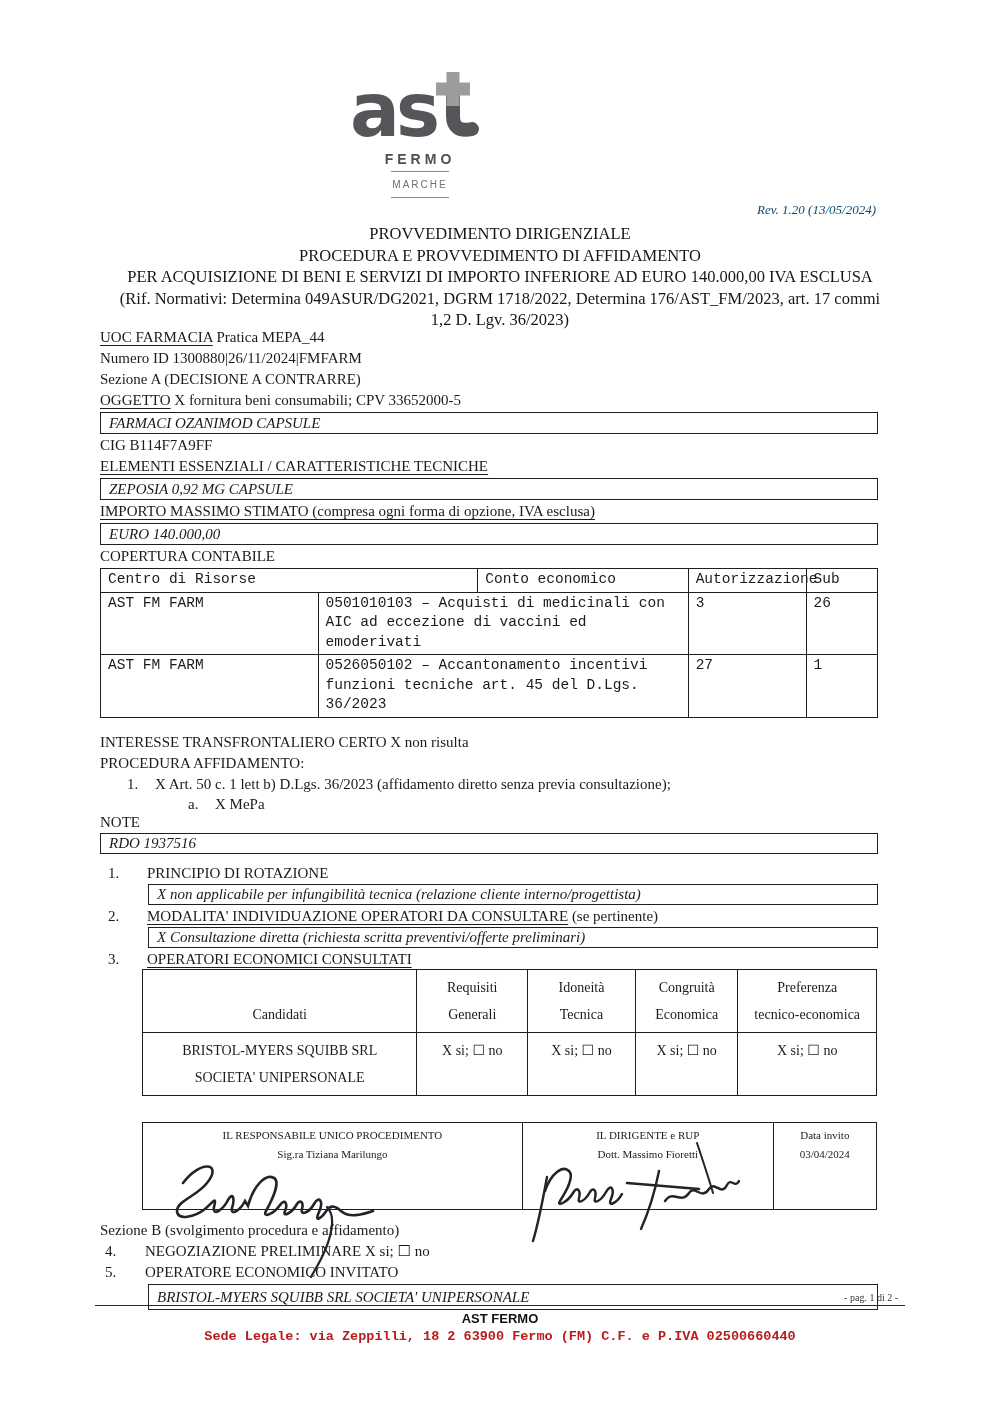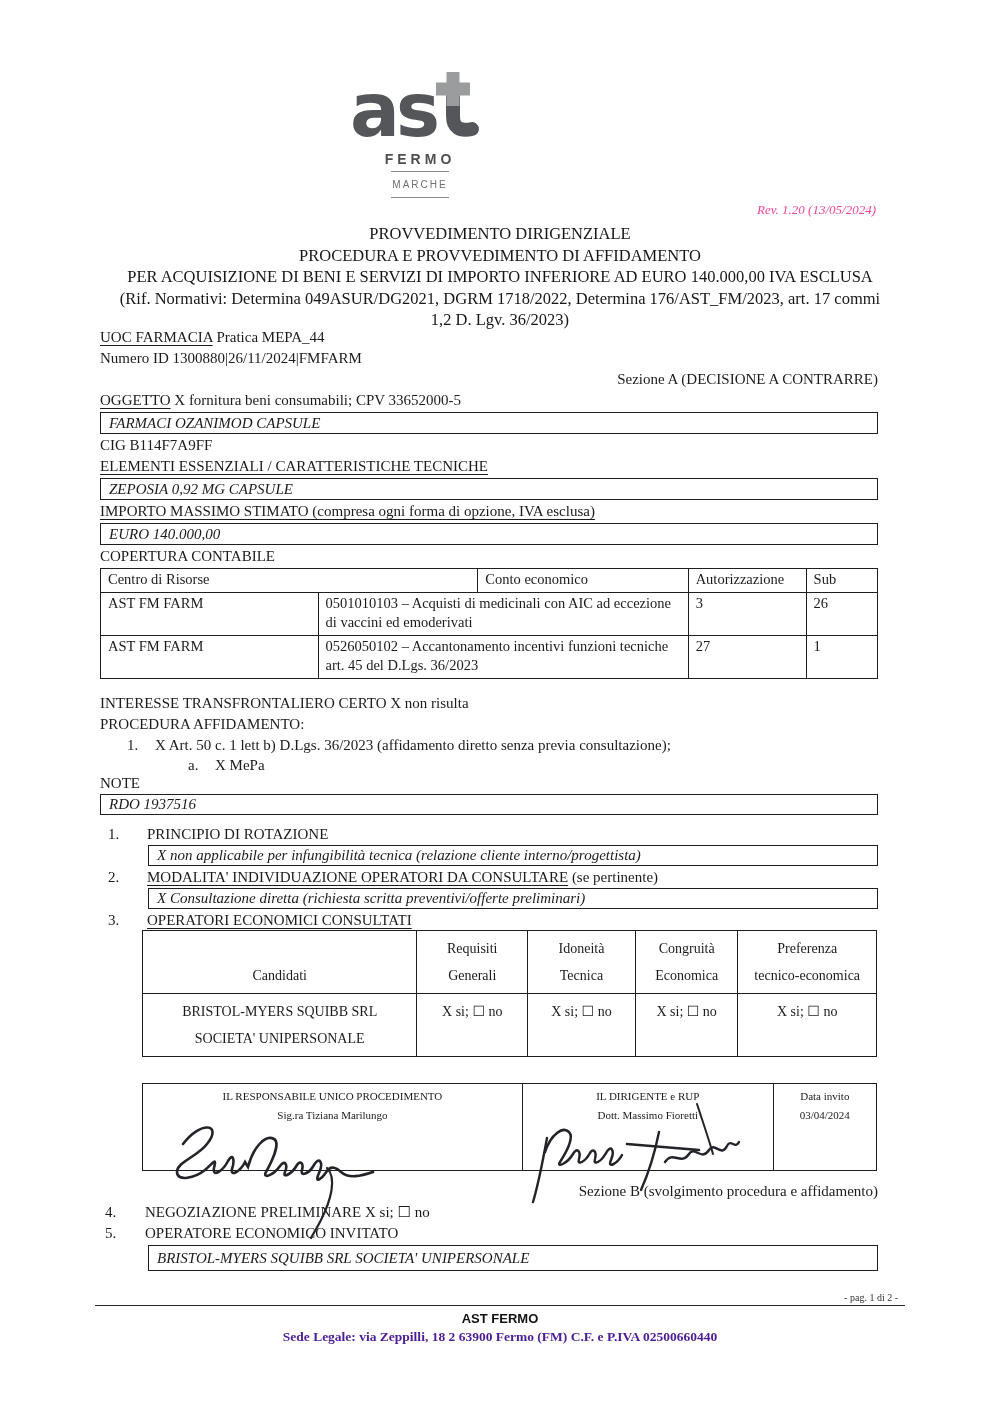--- a/index.html
+++ b/index.html
@@ -11,35 +11,35 @@
   .abs{position:absolute;}
   
   .logo-wrap{top:70px;left:0;width:840px;text-align:center;}
   .logo-inner{display:inline-block;text-align:center;}
   .logo-city{font-family:"Liberation Sans","DejaVu Sans",sans-serif;font-weight:bold;
     font-size:14px;letter-spacing:4px;color:#4e4f52;margin-top:1px;}
   .logo-region{display:flex;align-items:center;justify-content:center;gap:7px;margin-top:4px;
     font-family:"Liberation Sans","DejaVu Sans",sans-serif;font-size:10px;letter-spacing:2px;color:#6f7072;flex-direction:column;}
   .logo-dash{width:58px;border-top:1.3px solid #8a8b8d;height:0;}
   
-  .rev{top:202px;right:124px;font-style:italic;font-size:13px;color:#ec4899;}
+  .rev{top:202px;right:124px;font-style:italic;font-size:13px;color:#0c4a6e;}
   .title-block{top:223px;left:95px;width:810px;text-align:center;font-size:16.5px;line-height:21.5px;color:#161616;}
   
   .main{top:327px;left:100px;width:778px;font-size:15px;line-height:21px;}
   .line{white-space:nowrap;}
   .u{text-decoration:underline;text-underline-offset:3px;}
-  .center{text-align:right;}
+  .center{text-align:left;}
   .box{border:1.5px solid #1f1f1f;padding:0 8px;line-height:20px;margin:1px 0 1px 0;font-style:italic;}
   .box.sm{line-height:19px;}
   .indent1{padding-left:27px;}
   .indent2{padding-left:88px;}
   .num{display:inline-block;width:28px;}
   .num2{display:inline-block;width:27px;}
   
-  .ct{border:1.6px solid #1e1e1e;margin:1px 0 0 0;font-size:14.5px;}
+  .ct{border:1.6px solid #1e1e1e;margin:1px 0 0 0;font-size:14.5px;font-family:Liberation Mono, monospace;}
   .ct-h{display:grid;grid-template-columns:48.5% 27.1% 15.2% 9.2%;}
   .ct-r{display:grid;grid-template-columns:27.9% 47.7% 15.2% 9.2%;border-top:1.4px solid #1e1e1e;}
   .ct-h>div,.ct-r>div{padding:1px 6px 2px 7px;line-height:19.5px;}
   .ct-h>div+div,.ct-r>div+div{border-left:1.4px solid #1e1e1e;}
   .ct-r>div{min-height:38px;}
   
   .gap8{height:8px;}
   
   .cand{border:1.6px solid #1e1e1e;margin-left:42px;width:735px;font-size:14px;box-sizing:border-box;}
   .cand-h,.cand-r{display:grid;grid-template-columns:37.3% 15.1% 14.7% 14.0% 18.9%;}
@@ -52,21 +52,21 @@
     grid-template-columns:51.7% 34.2% 14.1%;font-size:11px;box-sizing:border-box;height:88px;}
   .sig>div{padding:3px 4px;text-align:center;line-height:19px;position:relative;overflow:visible;}
   .sig>div+div{border-left:1.4px solid #1e1e1e;}
   .sig svg{position:absolute;overflow:visible;}
   
   .foot-rule{top:1305px;left:95px;width:810px;border-top:1.6px solid #2a2a2a;}
   .foot-page{top:1292px;right:102px;font-size:10px;color:#333;}
   .foot-org{top:1311px;left:0;width:1000px;text-align:center;
     font-family:"Liberation Sans","DejaVu Sans",sans-serif;font-weight:bold;font-size:13px;color:#111;}
   .foot-addr{top:1329px;left:0;width:1000px;text-align:center;
-    font-family:Liberation Serif, serif;font-weight:bold;font-size:13.5px;color:#4c1d95;}
+    font-family:Liberation Mono, monospace;font-weight:bold;font-size:13.5px;color:#b91c1c;}
 </style>
 </head>
 <body>
 
 <div class="abs logo-wrap">
   <div class="logo-inner">
     <svg width="136" height="76" viewBox="0 0 136 76">
       <text x="-2" y="66" font-family="DejaVu Sans, Liberation Sans, sans-serif" font-weight="bold" font-size="74" letter-spacing="-4" fill="#55565a">as</text>
       <path d="M101,26 L101,46 Q101,63 120,59" fill="none" stroke="#55565a" stroke-width="14" stroke-linecap="round"></path>
       <rect x="94.5" y="2" width="13" height="34" fill="#9b9c9e"></rect>

